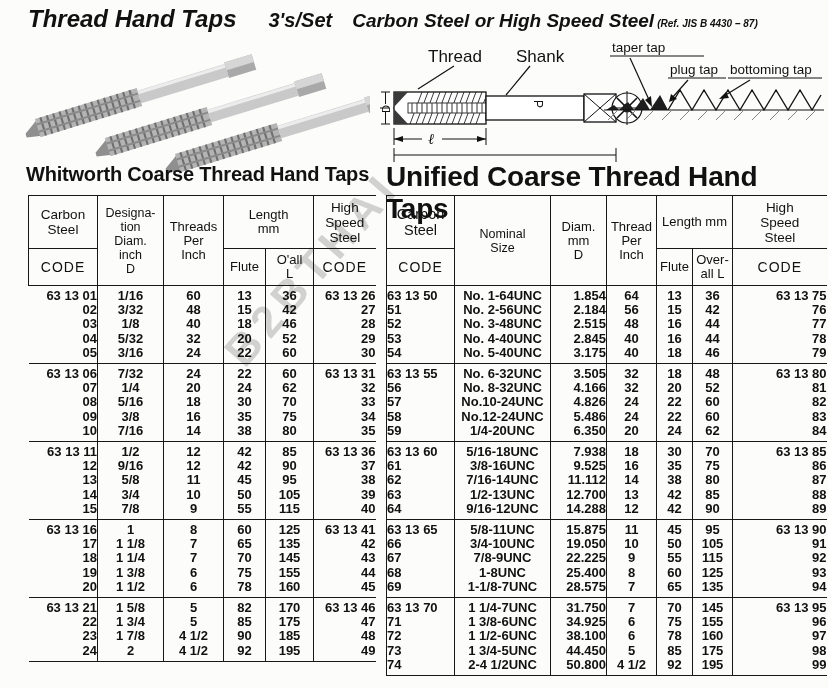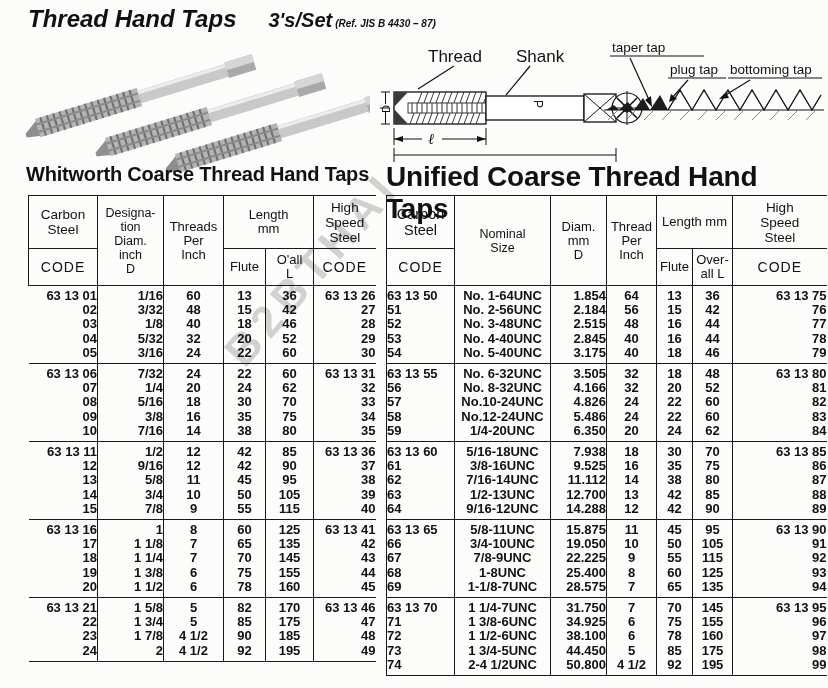--- a/index.html
+++ b/index.html
@@ -45,38 +45,39 @@
   .th-bold  { font-weight:bold; font-size:13.5px; line-height:15px; }
   .th-bold2 { font-weight:bold; font-size:14.5px; line-height:16px; }
   .th-reg   { font-size:12.5px; line-height:14px;margin-left:47px; }
   .th-reg13 { font-size:13px; line-height:14px; }
   .th-code  { font-size:14px; letter-spacing:1px; }
   .tbl td { padding:0; font-weight:bold; font-size:13px; line-height:14.2px; white-space:nowrap; }
   .tbl tbody tr:first-child td { border-top:1.5px solid #181818; padding-top:3px; }
   .tbl tbody tr:last-child  td { padding-bottom:3px; }
   .a-code1  { text-align:right; padding-right:11px; }
   .a-code1b { text-align:left; padding-right:8px;  }
-  .a-desig  { text-align:right;  padding-left:13px;  }
+  .a-desig  { text-align:center;  padding-left:13px;  }
   .a-c      { text-align:center; }
   .a-nom    { text-align:center; padding-right:5px;  }
   .a-diam   { text-align:right; padding-right:8px;  }
   .a-code2  { text-align:right; padding-right:9px;  }
   .a-code3  { text-align:right; padding-right:33px; }
   .lserif { font-family:"DejaVu Serif", serif; font-style:italic; }
 </style>
 </head>
 <body>
 
 <div class="page">
 
   <div class="wm">B2BTHAI</div>
 
   <div class="topbar">
     <span class="t1">Thread Hand Taps</span>
     <span class="t2">3's/Set</span>
+    <span class="t3">Carbon Steel or High Speed Steel</span>
     <span class="t4">(Ref. JIS B 4430 – 87)</span>
   </div>
 
   <svg class="photo" viewBox="0 0 355 140">
     <defs>
       <g id="tap">
         <polygon points="0,2 16,-9 16,9 0,6" fill="#8f8f8f"></polygon>
         <rect x="14" y="-10" width="112" height="20" fill="#b4b4b4"></rect>
         <path d="M20 -10V10M27 -10V10M34 -10V10M41 -10V10M48 -10V10M55 -10V10M62 -10V10M69 -10V10M76 -10V10M83 -10V10M90 -10V10M97 -10V10M104 -10V10M111 -10V10M118 -10V10" stroke="#6f6f6f" stroke-width="2.2"></path>
         <path d="M14 -4H126M14 4H126" stroke="#8a8a8a" stroke-width="2"></path>

